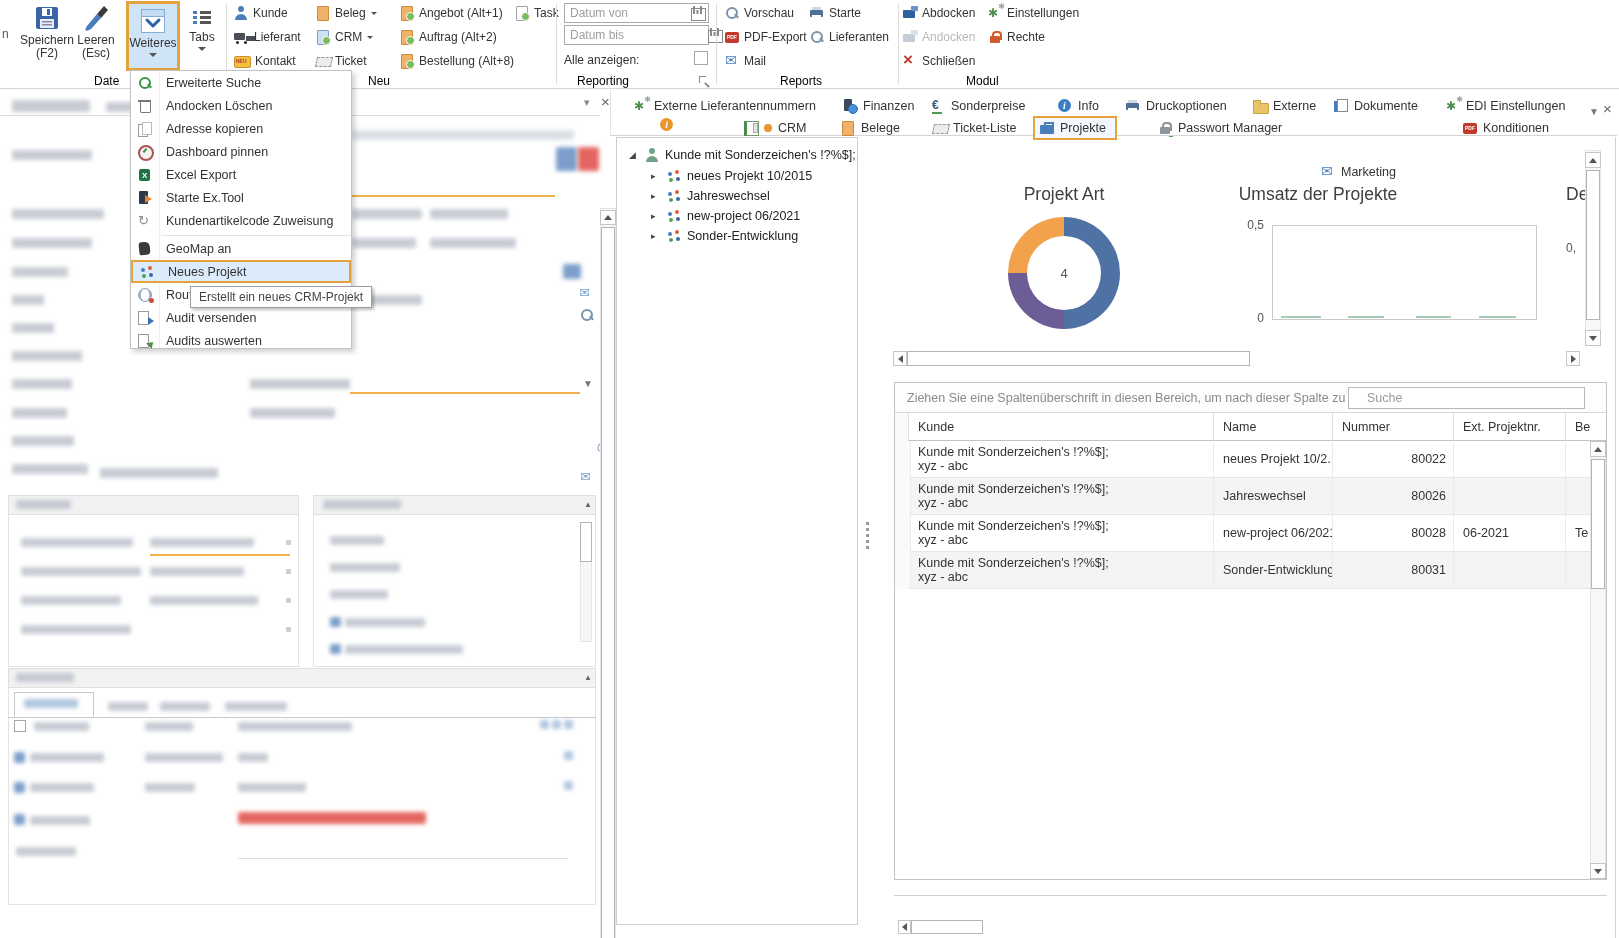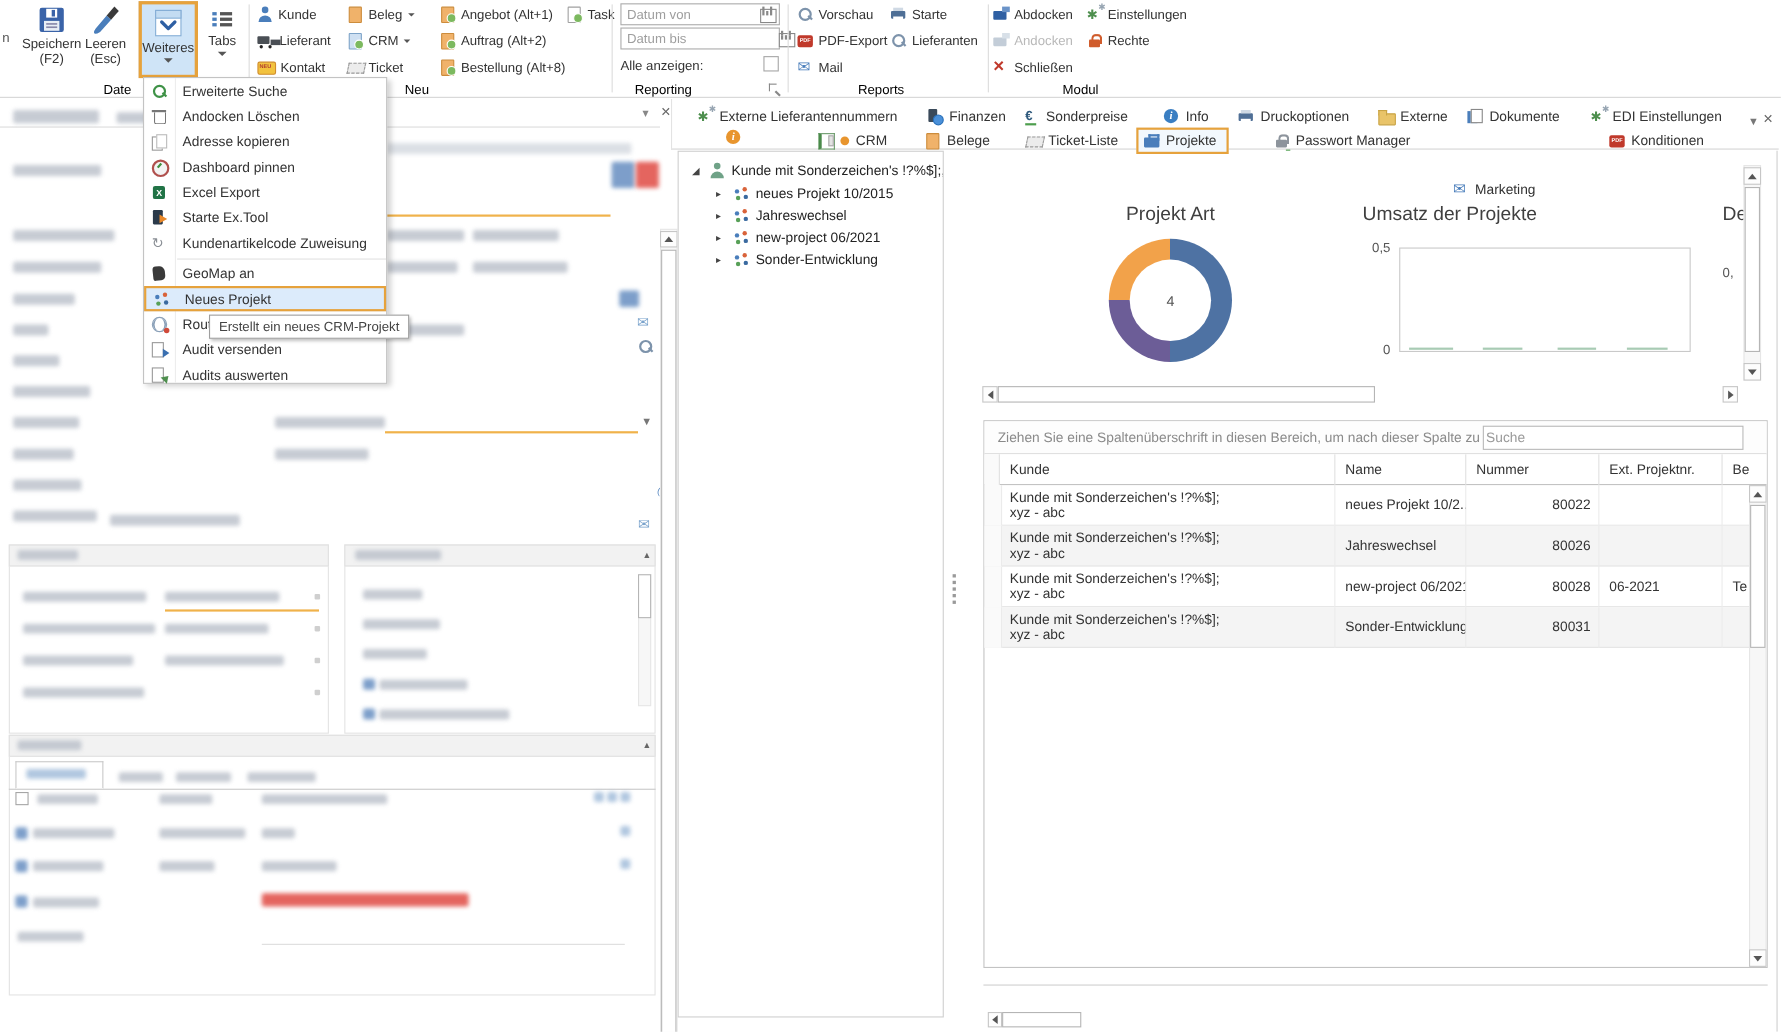--- a/index.html
+++ b/index.html
@@ -135,21 +135,21 @@
   .ctitle{position:absolute;font-size:17.5px;color:#3f3f3f;text-align:center;white-space:nowrap}
   #donut{position:absolute;left:1008px;top:217px;width:112px;height:112px;border-radius:50%}
   #donut::after{content:"";position:absolute;inset:19px;background:#fff;border-radius:50%}
   #donut .center{position:absolute;inset:0;display:flex;align-items:center;justify-content:center;font-size:13px;color:#555;z-index:2}
   #linechart{position:absolute;left:1272px;top:225px;width:265px;height:95px;border:1px solid #c9c9c9;background:#fff}
   .ylab{position:absolute;font-size:12px;color:#555;text-align:right;width:24px}
   .flatseg{position:absolute;bottom:1px;height:2px;background:#a8cbb4}
   #grid{position:absolute;left:894px;top:382px;width:713px;height:498px;border:1px solid #c3c3c3;background:#fff;font-size:12.5px}
   #groupbar{position:absolute;left:0;top:0;width:711px;height:30px;border-bottom:1px solid #d9d9d9;background:#fdfdfd}
   #groupbar .hint{position:absolute;left:12px;top:8px;color:#8a8a8a;white-space:nowrap}
-  #searchbox{position:absolute;left:453px;top:4px;width:237px;height:22px;border:1px solid #b9b9b9;background:#fff;font:12.5px "Liberation Sans",sans-serif;color:#555;padding:0 2px}
+  #searchbox{position:absolute;left:453px;top:4px;width:237px;height:22px;border:1px solid #b9b9b9;background:#fff;font:12.5px "Liberation Sans",sans-serif;color:#555;padding:0 18px}
   #searchbox::placeholder{color:#9a9a9a}
   #ghead{position:absolute;left:0;top:30px;width:711px;height:28px;border-bottom:1px solid #c3c3c3;background:#fff}
   .hcell{position:absolute;top:0;height:28px;line-height:28px;color:#333;border-right:1px solid #e0e0e0;padding-left:9px;overflow:hidden;white-space:nowrap}
   .grow{position:absolute;left:0;width:711px;height:37px;border-bottom:1px solid #e5e5e5}
   .grow.alt{background:#f4f4f4}
   .gcell{position:absolute;top:0;height:37px;border-right:1px solid #ebebeb;padding:4px 6px 0 9px;color:#333;line-height:14px;overflow:hidden;white-space:nowrap}
   .gcell.num{text-align:right;padding-right:7px}
   
   .glyph{position:absolute;color:#7aa3cc;font-size:13px;line-height:13px}
   .panelhdr{position:absolute;background:#f2f2f2;border:1px solid #e0e0e0}

